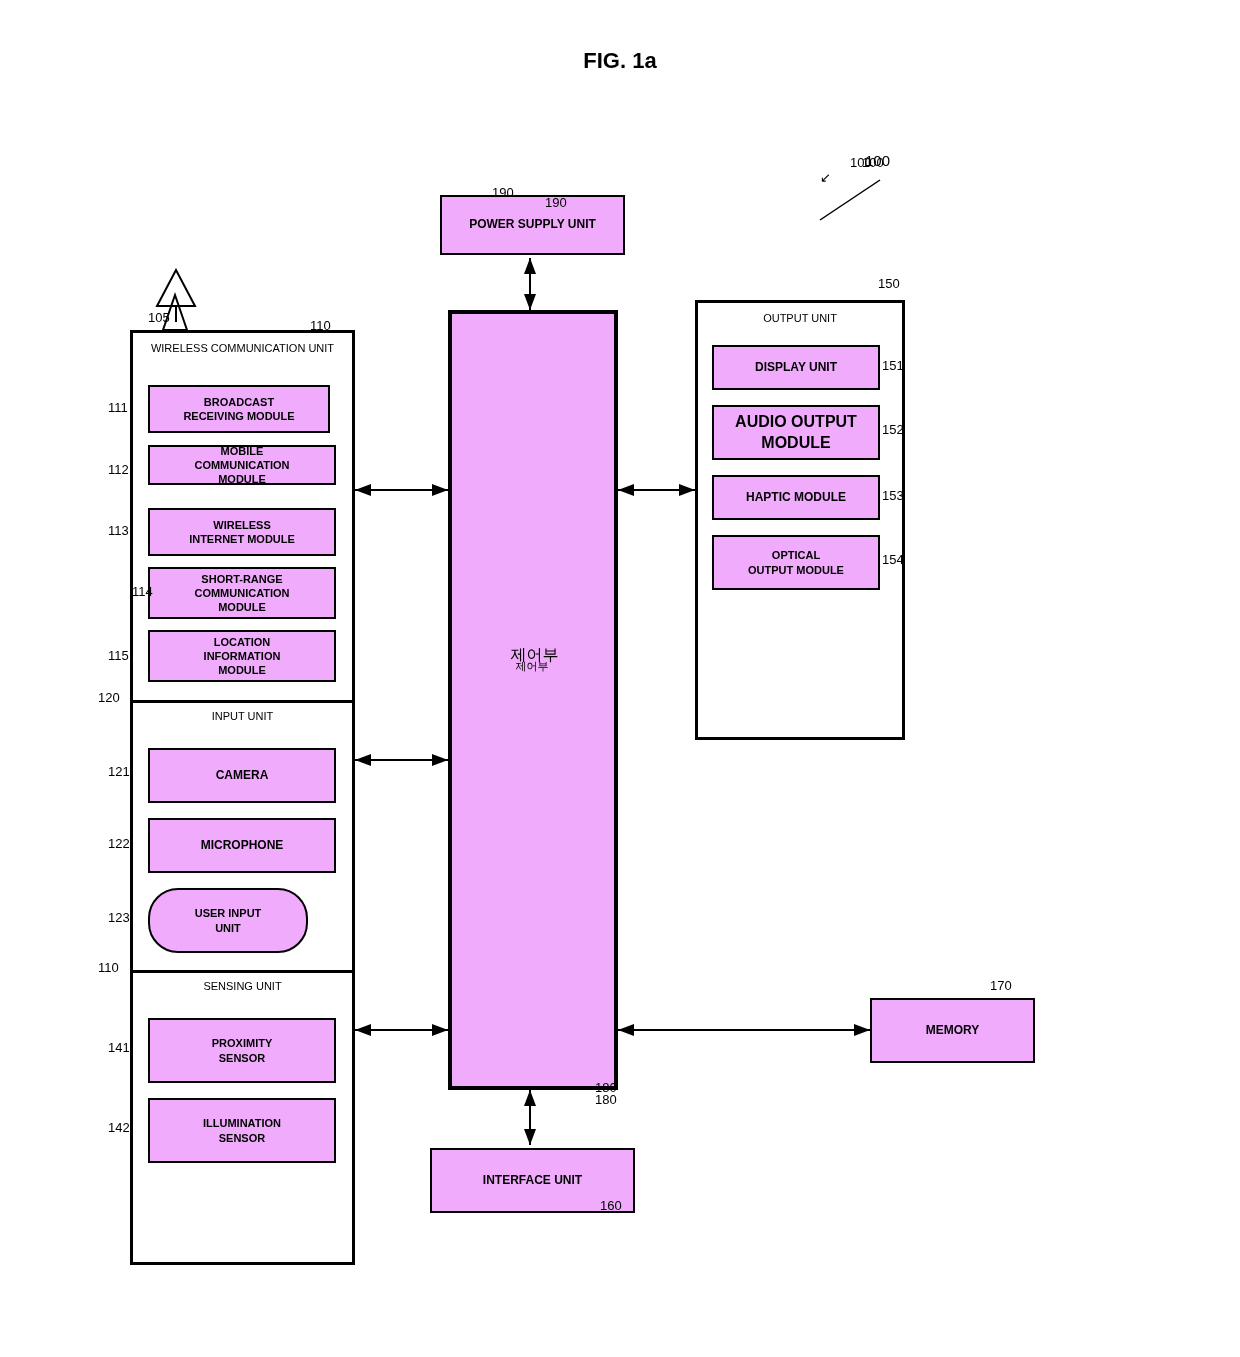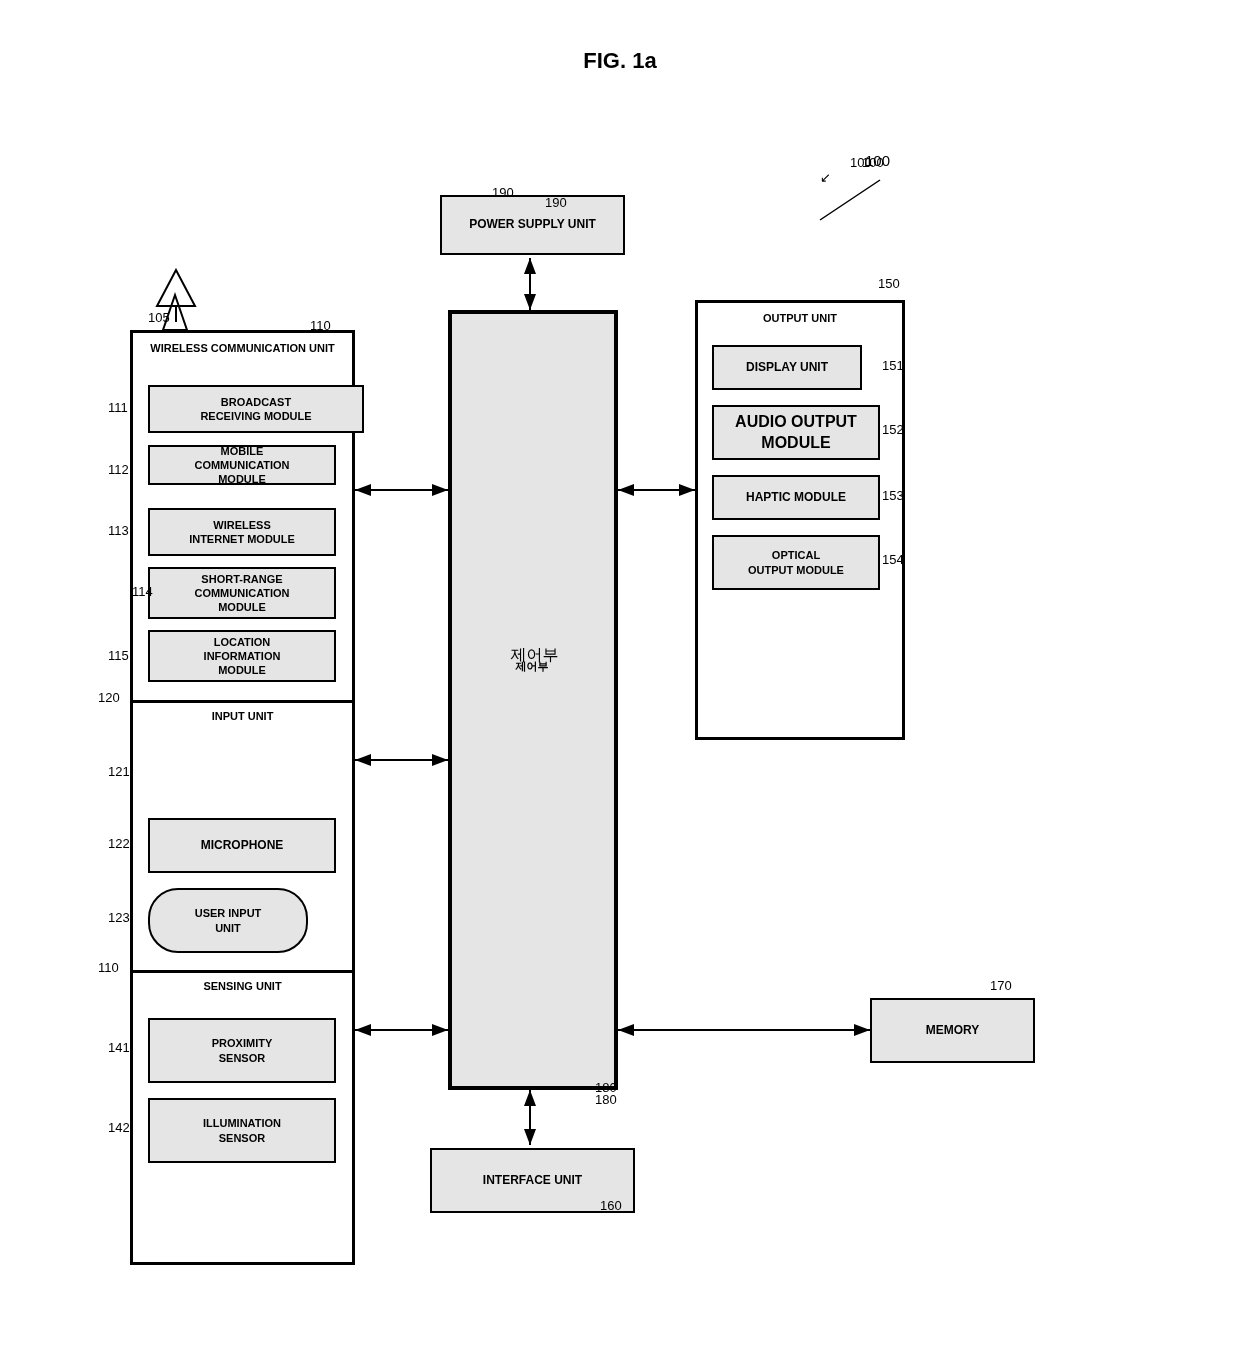--- a/index.html
+++ b/index.html
@@ -23,21 +23,21 @@
       left: 50%;
       transform: translateX(-50%);
       font-size: 22px;
       font-weight: bold;
       font-family: Arial, sans-serif;
     }
     
     .box {
       position: absolute;
       border: 2px solid #000;
-      background: #e5e5e5;
+      background: #f0abfc;
       text-align: center;
       display: flex;
       flex-direction: column;
       align-items: center;
       justify-content: center;
       font-size: 12px;
       font-weight: bold;
       font-family: Arial, sans-serif;
       line-height: 1.3;
     }
@@ -56,21 +56,21 @@
     .svg-overlay {
       position: absolute;
       top: 0; left: 0;
       width: 1240px;
       height: 1357px;
       pointer-events: none;
     }
     .inner-label {
       position: absolute;
       font-size: 11px;
-      font-weight: bold;
+      font-weight: normal;
       font-family: Arial, sans-serif;
       text-align: center;
       line-height: 1.25;
     }
   </style>
 </head>
 <body>
 
 <div class="diagram-container">
 
@@ -125,21 +125,21 @@
   <span class="inner-label" style="top:660px; left:462px; width:140px;">제어부</span>
   <span class="label-ref" style="top:1080px; left:595px;">180</span>
 
   <span class="label-ref" style="top:185px; left:492px;">190</span>
 
   <div class="box-outer" style="top:300px; left:695px; width:210px; height:440px;">
   </div>
   <span class="inner-label" style="top:312px; left:695px; width:210px;">OUTPUT UNIT</span>
   <span class="label-ref" style="top:276px; left:878px;">150</span>
 
-  <div class="box" style="top:345px; left:712px; width:150px; height:45px;">
+  <div class="box" style="top:345px; left:712px; width:168px; height:45px;">
     <span>DISPLAY UNIT</span>
   </div>
   <span class="label-ref" style="top:358px; left:882px;">151</span>
 
   <div class="box" style="top:405px; left:712px; width:168px; height:55px;">
     <span style="white-space:pre-line; text-align:center; font-size:16px; font-weight:bold; font-family:Arial;">AUDIO OUTPUT
 MODULE</span>
   </div>
   <span class="label-ref" style="top:422px; left:882px;">152</span>
 
@@ -156,21 +156,21 @@
 
   <div class="box-outer" style="top:330px; left:130px; width:225px; height:390px;">
   </div>
   <span class="inner-label" style="top:342px; left:130px; width:225px;">WIRELESS
 COMMUNICATION UNIT</span>
 
   <span class="label-ref" style="top:310px; left:148px;">105</span>
 
   <span class="label-ref" style="top:318px; left:310px;">110</span>
 
-  <div class="box" style="top:385px; left:148px; width:216px; height:48px;">
+  <div class="box" style="top:385px; left:148px; width:182px; height:48px;">
     <span style="white-space:pre-line; text-align:center; font-size:11px; font-weight:bold; font-family:Arial;">BROADCAST
 RECEIVING MODULE</span>
   </div>
   <span class="label-ref" style="top:400px; left:108px;">111</span>
 
   <div class="box" style="top:445px; left:148px; width:188px; height:40px;">
     <span style="white-space:pre-line; text-align:center; font-size:11px; font-weight:bold; font-family:Arial;">MOBILE
 COMMUNICATION
 MODULE</span>
   </div>
@@ -194,20 +194,23 @@
 INFORMATION
 MODULE</span>
   </div>
   <span class="label-ref" style="top:648px; left:108px;">115</span>
 
   <div class="box-outer" style="top:700px; left:130px; width:225px; height:300px;">
   </div>
   <span class="inner-label" style="top:710px; left:130px; width:225px;">INPUT UNIT</span>
   <span class="label-ref" style="top:690px; left:98px;">120</span>
 
+  <div class="box" style="top:748px; left:148px; width:188px; height:55px;">
+    <span>CAMERA</span>
+  </div>
   <span class="label-ref" style="top:764px; left:108px;">121</span>
 
   <div class="box" style="top:818px; left:148px; width:188px; height:55px;">
     <span>MICROPHONE</span>
   </div>
   <span class="label-ref" style="top:836px; left:108px;">122</span>
 
   <div class="box" style="top:888px; left:148px; width:160px; height:65px;border-radius:30px;">
     <span style="white-space:pre-line; text-align:center; font-size:11px; font-weight:bold; font-family:Arial;">USER INPUT
 UNIT</span>

